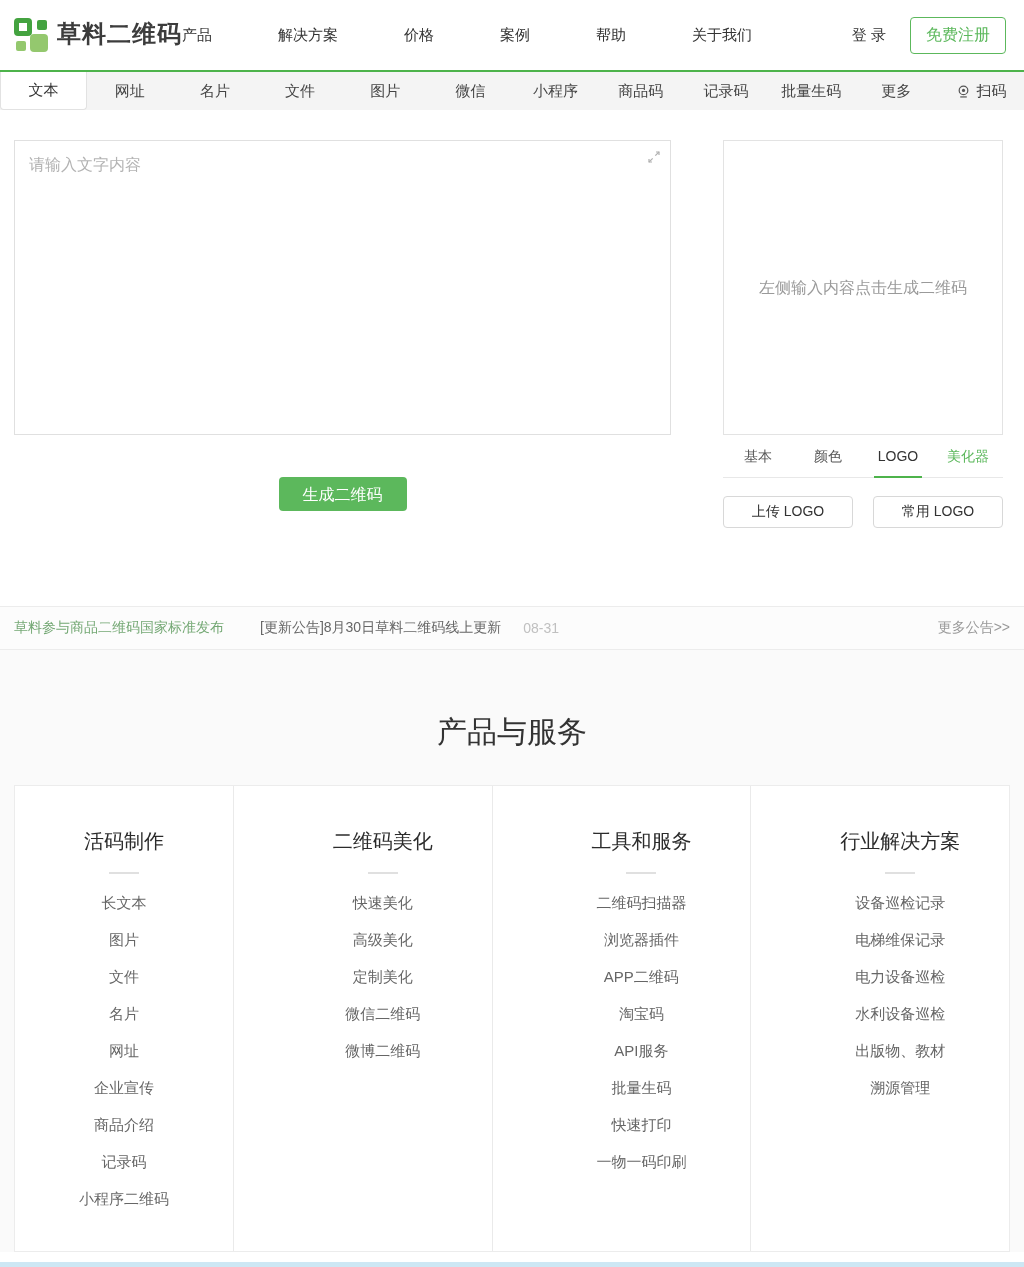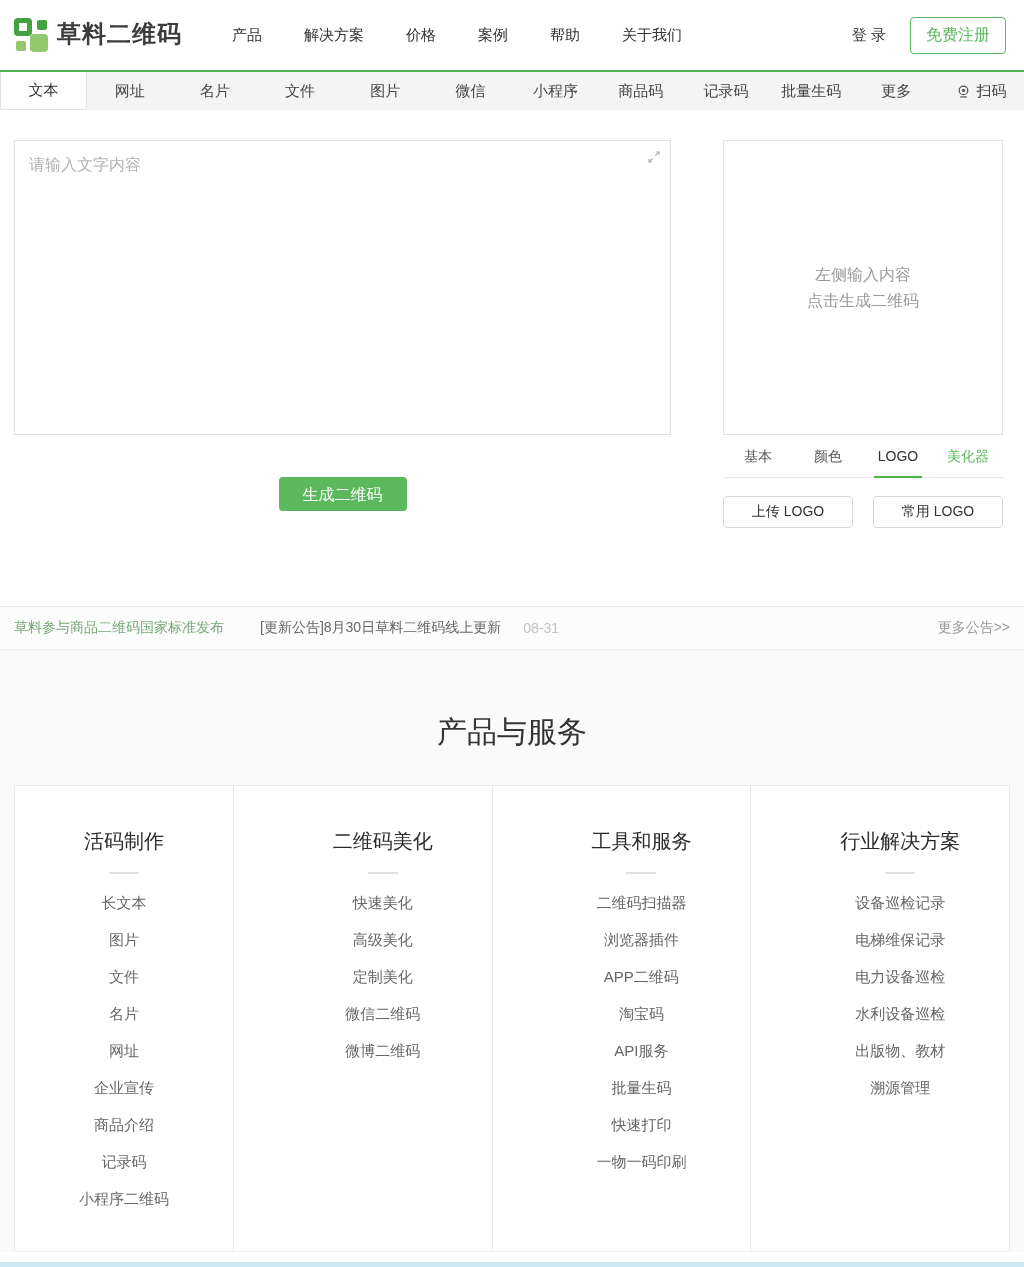--- a/index.html
+++ b/index.html
@@ -12,21 +12,21 @@
   
   .site-header { height:70px; display:flex; align-items:center; padding:0 18px 0 14px; background:#fff; }
   .logo { display:flex; gap:9px; cursor:pointer; }
   .logo-icon { position:relative; width:34px; height:34px; display:inline-block; }
   .logo-icon i { position:absolute; display:block; }
   .logo-icon .q1 { left:0; top:0; width:18px; height:18px; border:5px solid #44a340; border-radius:4px; background:#fff; }
   .logo-icon .q2 { left:23px; top:2px; width:10px; height:10px; background:#44a340; border-radius:2px; }
   .logo-icon .q3 { left:2px; top:23px; width:10px; height:10px; background:#94c86e; border-radius:2px; }
   .logo-icon .q4 { left:16px; top:16px; width:18px; height:18px; background:#94c86e; border-radius:4px; }
   .logo-text { font-size:24px; font-weight:600; color:#3c3c3c; letter-spacing:1px; }
-  .main-nav { display:flex; gap:42px; margin-left:50px; }
+  .main-nav { display:flex; gap:66px; }
   .nav-item { font-size:15px; color:#333; cursor:pointer; white-space:nowrap; }
   .header-right { margin-left:auto; display:flex; align-items:center; }
   .login { font-size:15px; color:#333; cursor:pointer; }
   .register { margin-left:24px; background:#fff; border:1px solid #5cb85c; color:#5cb85c;
               font-size:16px; padding:7px 15px; border-radius:4px; cursor:pointer;
               font-family:"Liberation Sans", sans-serif; }
 
   
   .tabbar { display:flex; background:#f4f4f4; border-top:2px solid #4db34b; height:40px; }
   .tab { flex:1; display:flex; align-items:center; justify-content:center; gap:5px;
@@ -41,21 +41,21 @@
   .textwrap { position:relative; }
   .text-input { width:657px; height:295px; border:1px solid #e0e0e0; resize:none; outline:none;
                 padding:14px; font-size:16px; color:#333; font-family:"Liberation Sans", sans-serif; }
   .text-input::placeholder { color:#b3b3b3; }
   .expand-icon { position:absolute; top:10px; right:10px; cursor:pointer; line-height:0; }
   .genrow { text-align:center; margin-top:38px; }
   .genbtn { background:#5cb85c; color:#fff; border:none; border-radius:4px; font-size:16px;
             padding:8px 24px; height:34px; cursor:pointer; font-family:"Liberation Sans", sans-serif; }
   .gen-right { width:280px; }
   .qrbox { width:280px; height:295px; border:1px solid #e3e3e3; background:#fff;
-           display:flex; flex-direction:column; align-items:center; justify-content:center;
+           display:flex; align-items:center; justify-content:center;
            color:#9a9a9a; font-size:16px; line-height:1.6; }
   .styletabs { display:flex; margin-top:13px; border-bottom:1px solid #e8e8e8; height:30px; }
   .styletab { flex:1; text-align:center; font-size:14px; color:#555; cursor:pointer;
               padding-bottom:9px; position:relative; }
   .styletab.active { color:#333; }
   .styletab.active::after { content:""; position:absolute; left:50%; transform:translateX(-50%);
               bottom:-1px; width:48px; height:2px; background:#4db34b; }
   .styletab.green { color:#5cb85c; }
   .logobtns { display:flex; gap:20px; margin-top:18px; }
   .logobtn { flex:1; height:32px; background:#fff; border:1px solid #d8d8d8; border-radius:4px;

